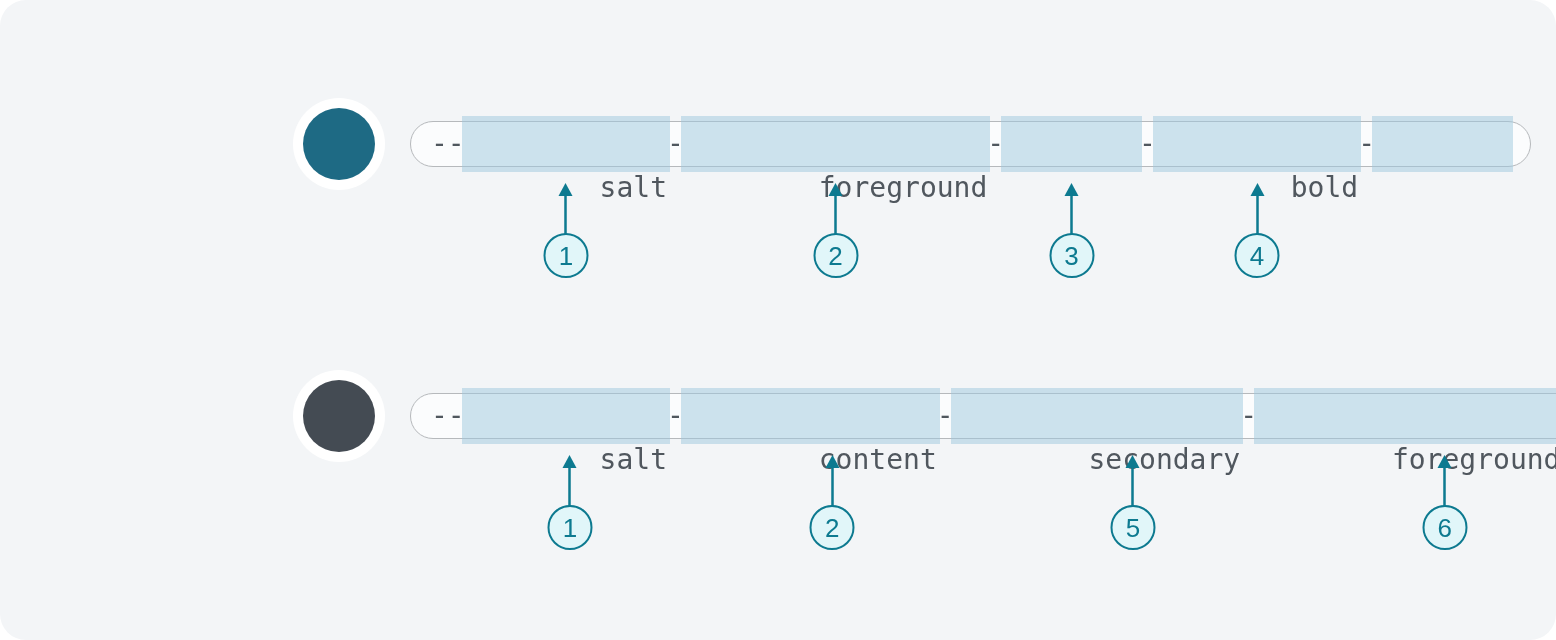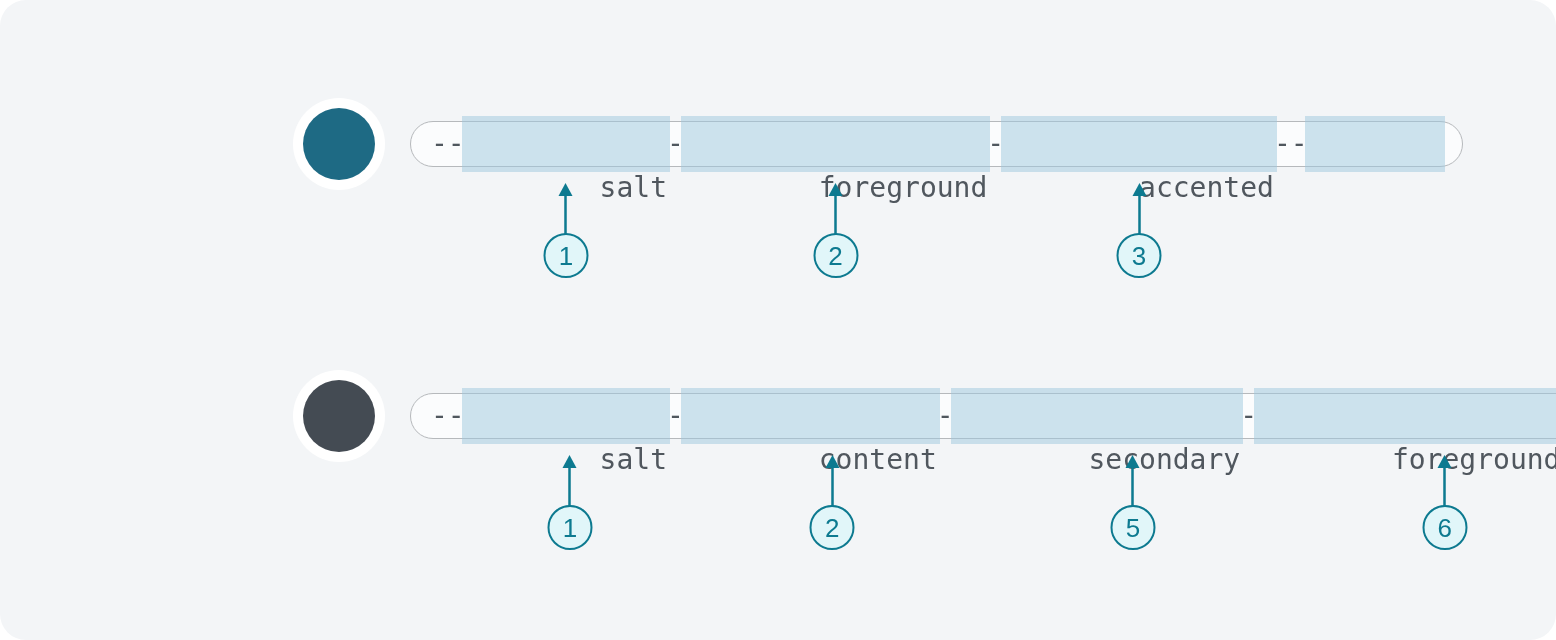--- a/index.html
+++ b/index.html
@@ -146,30 +146,39 @@
         <span class="callout">
           <svg class="arrow" viewBox="0 0 16 52" xmlns="http://www.w3.org/2000/svg">
               <polygon points="8,0 15,13 1,13"></polygon>
               <rect x="6.75" y="11" width="2.5" height="41"></rect>
             </svg>
           <span class="badge">2</span>
         </span>
       </span>
       <span class="seg">-</span>
       <span class="seg hl">
-        <span class="seg-text">accented</span>
         <span class="callout">
           <svg class="arrow" viewBox="0 0 16 52" xmlns="http://www.w3.org/2000/svg">
               <polygon points="8,0 15,13 1,13"></polygon>
               <rect x="6.75" y="11" width="2.5" height="41"></rect>
             </svg>
           <span class="badge">3</span>
         </span>
       </span>
       <span class="seg">-</span>
+      <span class="seg hl">
+        <span class="seg-text">bold</span>
+        <span class="callout">
+          <svg class="arrow" viewBox="0 0 16 52" xmlns="http://www.w3.org/2000/svg">
+              <polygon points="8,0 15,13 1,13"></polygon>
+              <rect x="6.75" y="11" width="2.5" height="41"></rect>
+            </svg>
+          <span class="badge">4</span>
+        </span>
+      </span>
       <span class="seg">-</span>
       <span class="seg hl">
         
         
       </span>
 
     </div>
   </div>
 
   <div class="token-row r2">

